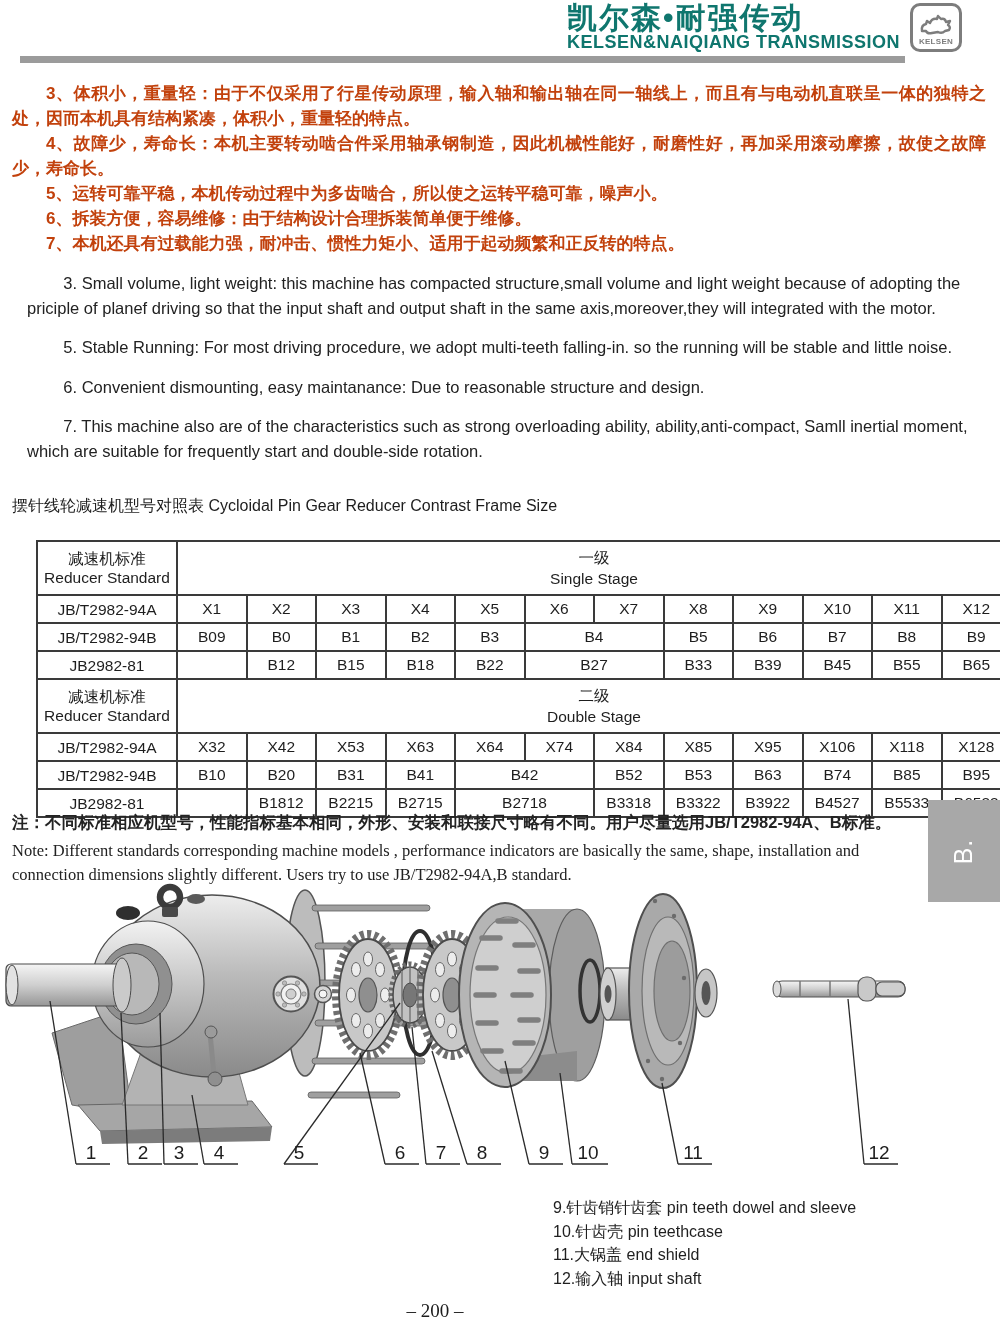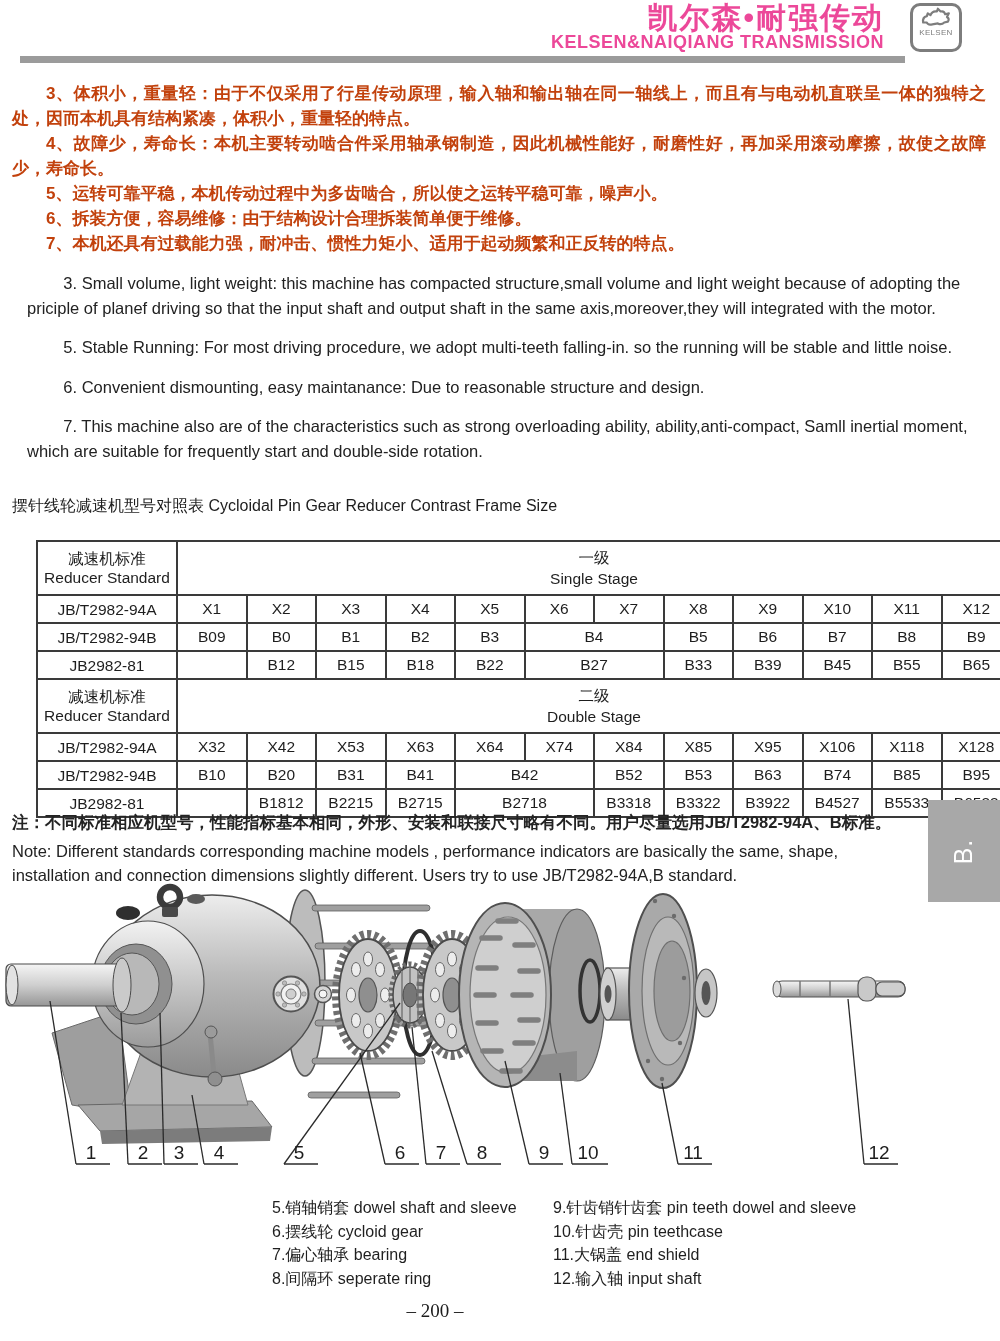--- a/index.html
+++ b/index.html
@@ -2,49 +2,49 @@
 <html><head>
 <meta charset="utf-8">
 <style>
   html,body{margin:0;padding:0;}
   body{
     width:1000px;height:1341px;position:relative;background:#ffffff;
     font-family:"Liberation Sans",sans-serif;color:#2e2e2e;overflow:hidden;
   }
   
   .header{position:absolute;top:0;left:0;right:0;height:66px;}
-  .brand{position:absolute;top:2px;right:116px;text-align:right;color:#ec4899;}
+  .brand{position:absolute;top:2px;right:100px;color:#0f766e;}
   .brand-cn{font-size:30px;font-weight:bold;letter-spacing:2px;line-height:32px;}
   .brand-en{font-size:18px;font-weight:bold;letter-spacing:.5px;line-height:16px;}
   .logo-box{
     position:absolute;top:3px;right:38px;width:52px;height:49px;border:3px solid #7d7d7d;
     border-radius:10px;display:flex;flex-direction:column;align-items:center;justify-content:flex-end;
     color:#7d7d7d;box-sizing:border-box;
   }
-  .logo-box .logo-word{font-size:8px;font-weight:normal;letter-spacing:.3px;margin-bottom:12px;}
+  .logo-box .logo-word{font-size:8px;font-weight:bold;letter-spacing:.3px;margin-bottom:3px;}
   .header-rule{position:absolute;top:56px;left:20px;width:885px;height:7px;background:#9b9b9b;}
   
   .intro{position:absolute;top:81px;left:12px;right:14px;}
   .intro p.cn{margin:0;font-size:17px;line-height:25px;font-weight:600;color:#c2410c;
     text-indent:2em;text-align:justify;}
   .intro p.en{margin:15px;font-size:16.5px;line-height:24.5px;color:#222;
     text-indent:2.2em;text-align:left;}
   
   .table-title{position:absolute;top:496px;left:12px;margin:0;font-size:16px;font-weight:500;color:#1d1d1d;white-space:nowrap;}
   table.frame{position:absolute;top:540px;left:20px;width:976px;border-collapse:collapse;table-layout:fixed;margin-left:16px;}
   table.frame td{border:2px solid #3a3a3a;text-align:center;vertical-align:middle;
     font-size:15.5px;color:#1e1e1e;padding:0;overflow:hidden;}
   td.stage-h{height:52px;line-height:21px;}
   td.model-row{height:26px;}
   td.lbl{font-size:15px;line-height:19px;}
   col.c-label{width:140px;}
   
   .notes{position:absolute;top:806px;left:12px;width:900px;}
   .note-cn{margin:4px 0 4px 0;font-size:16.5px;font-weight:600;color:#232323;line-height:25px;}
-  .note-en{margin:0;font-size:16.5px;color:#222;line-height:24px;}
+  .note-en{margin:0;font-size:16.5px;color:#222;line-height:24px;font-family:Liberation Serif, serif;}
   
   .side-tab{position:absolute;top:800px;right:0;width:72px;height:102px;background:#a8a8a8;
     display:flex;align-items:center;justify-content:center;}
   .side-tab span{color:#ffffff;font-size:25px;font-weight:500;transform:rotate(-90deg);letter-spacing:1px;}
   
   .diagram{position:absolute;top:883px;left:0;width:1000px;height:307px;margin:0;}
   
   .legend{position:absolute;top:1196px;left:0;right:0;height:100px;font-size:16px;color:#1f1f1f;}
   .legend .col{position:absolute;top:0;}
   .legend .col1{left:50px;} .legend .col2{left:272px;} .legend .col3{left:553px;}
@@ -413,26 +413,20 @@
     <text x="482" y="276">8</text>
     <text x="544" y="276">9</text>
     <text x="588" y="276">10</text>
     <text x="693" y="276">11</text>
     <text x="879" y="276">12</text>
   </g>
 </svg>
 </figure>
 
 <div class="legend">
-  <div class="col col2">
-    <div class="item">5.销轴销套 dowel shaft and sleeve</div>
-    <div class="item">6.摆线轮 cycloid gear</div>
-    <div class="item">7.偏心轴承 bearing</div>
-    <div class="item">8.间隔环 seperate ring</div>
-  </div>
   <div class="col col3">
     <div class="item">9.针齿销针齿套 pin teeth dowel and sleeve</div>
     <div class="item">10.针齿壳 pin teethcase</div>
     <div class="item">11.大锅盖 end shield</div>
     <div class="item">12.输入轴 input shaft</div>
   </div>
 </div>
 
 <div class="footer">– 200 –</div>
 

